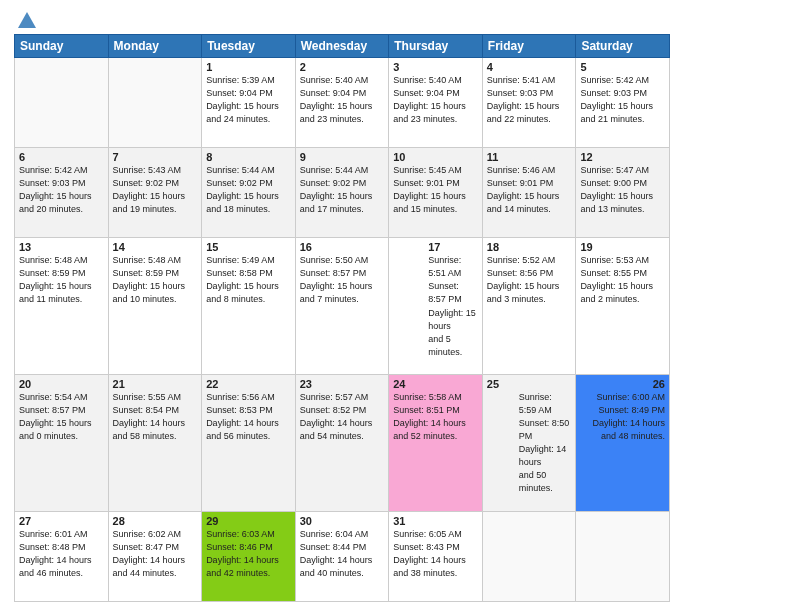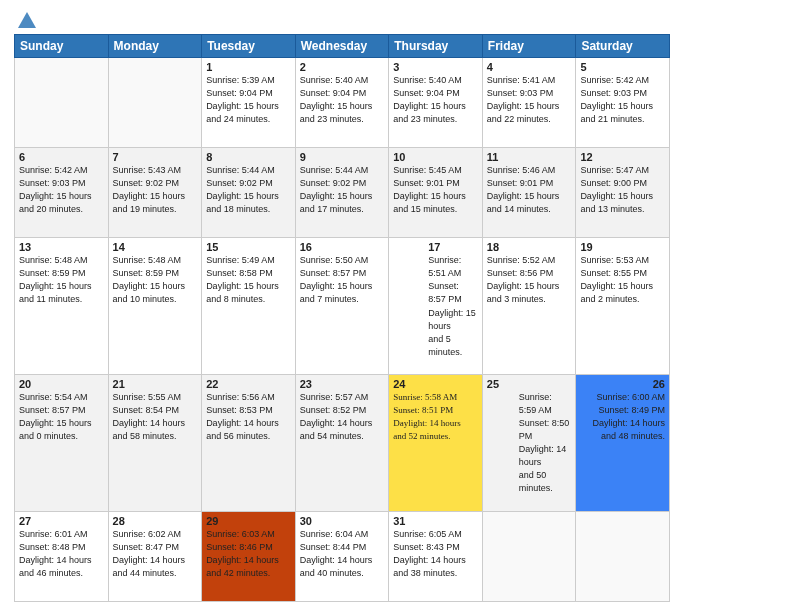--- a/index.html
+++ b/index.html
@@ -284,23 +284,23 @@
 Daylight: 14 hours
 and 56 minutes.</div>
           </td>
           <td style="background: rgb(242, 242, 242);">
             <span class="day-number">23</span>
             <div class="day-info" style="white-space: pre-line;">Sunrise: 5:57 AM
 Sunset: 8:52 PM
 Daylight: 14 hours
 and 54 minutes.</div>
           </td>
-          <td style="background: #fde047;">
+          <td style="background: #f9a8d4;">
             <span class="day-number">24</span>
-            <div class="day-info" style="white-space: pre-line; font-family: Liberation Serif, serif;">Sunrise: 5:58 AM
+            <div class="day-info" style="white-space: pre-line;">Sunrise: 5:58 AM
 Sunset: 8:51 PM
 Daylight: 14 hours
 and 52 minutes.</div>
           </td>
           <td style="background: rgb(242, 242, 242);">
             <span class="day-number">25</span>
             <div class="day-info" style="white-space: pre-line; margin-left: 32px;">Sunrise: 5:59 AM
 Sunset: 8:50 PM
 Daylight: 14 hours
 and 50 minutes.</div>
@@ -321,21 +321,21 @@
 Daylight: 14 hours
 and 46 minutes.</div>
           </td>
           <td style="background: rgb(255, 255, 255);">
             <span class="day-number">28</span>
             <div class="day-info" style="white-space: pre-line;">Sunrise: 6:02 AM
 Sunset: 8:47 PM
 Daylight: 14 hours
 and 44 minutes.</div>
           </td>
-          <td style="background: #c2410c;">
+          <td style="background: #84cc16;">
             <span class="day-number">29</span>
             <div class="day-info" style="white-space: pre-line;">Sunrise: 6:03 AM
 Sunset: 8:46 PM
 Daylight: 14 hours
 and 42 minutes.</div>
           </td>
           <td style="background: rgb(255, 255, 255);">
             <span class="day-number">30</span>
             <div class="day-info" style="white-space: pre-line;">Sunrise: 6:04 AM
 Sunset: 8:44 PM

